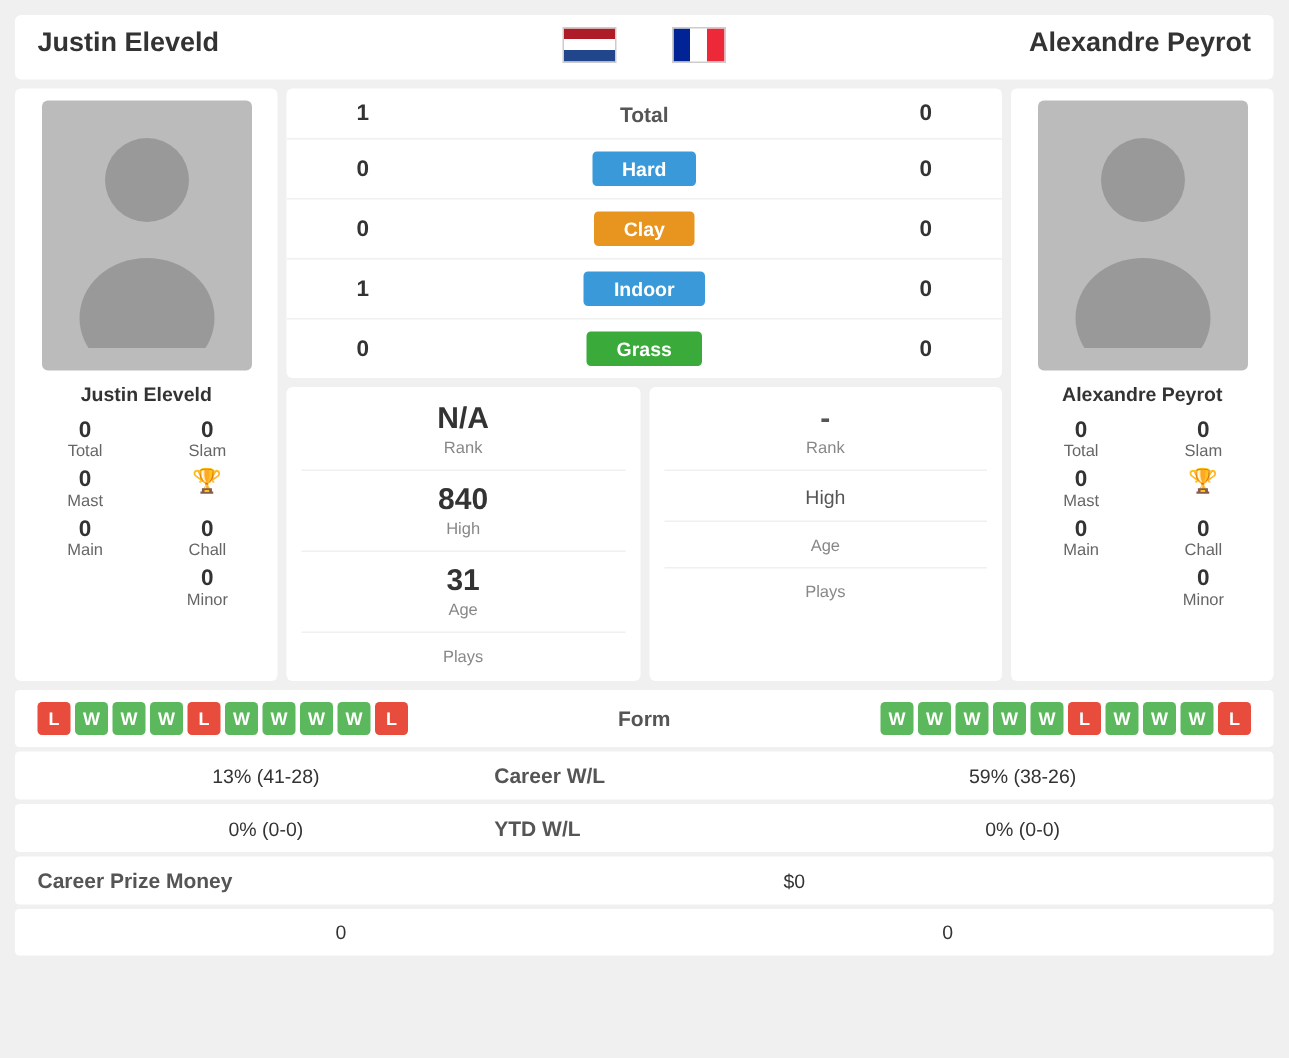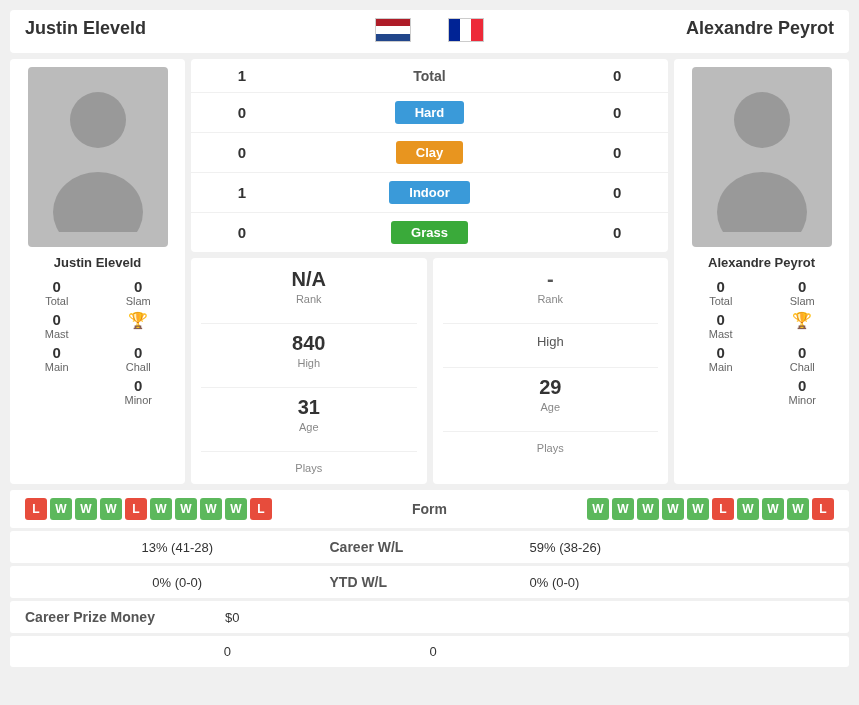--- a/index.html
+++ b/index.html
@@ -194,21 +194,21 @@
       padding: 10px;
       flex: 1;
       display: flex;
       flex-direction: column;
       gap: 8px;
     }
 
     .info-cell {
       text-align: center;
       border-bottom: 1px solid #f0f0f0;
-      padding-bottom: 18px;
+      padding-bottom: 8px;
     }
 
     .info-cell:last-child {
       border-bottom: none;
       padding-bottom: 0;
     }
 
     .info-cell-value {
       font-weight: bold;
       font-size: 20px;
@@ -262,21 +262,21 @@
 
     .data-row-center {
       width: 200px;
       font-weight: bold;
       font-size: 14px;
       color: #555;
     }
 
     .data-row-right {
       flex: 1;
-      text-align: left;
+      text-align: center;
       font-size: 13px;
     }
 
     
     .form-row {
       display: flex;
       align-items: center;
       background: white;
       border-radius: 3px;
       padding: 8px 15px;
@@ -445,21 +445,20 @@
 
         <div class="info-block">
           <div class="info-cell">
             <div class="info-cell-dash">-</div>
             <div class="info-cell-label">Rank</div>
           </div>
           <div class="info-cell">
             <div class="info-cell-label" style="font-size:13px; color:#555;">High</div>
           </div>
           <div class="info-cell">
-            <div class="info-cell-value">29</div>
             <div class="info-cell-label">Age</div>
           </div>
           <div class="info-cell">
             <div class="info-cell-label">Plays</div>
           </div>
         </div>
 
       </div>
     </div>
 

